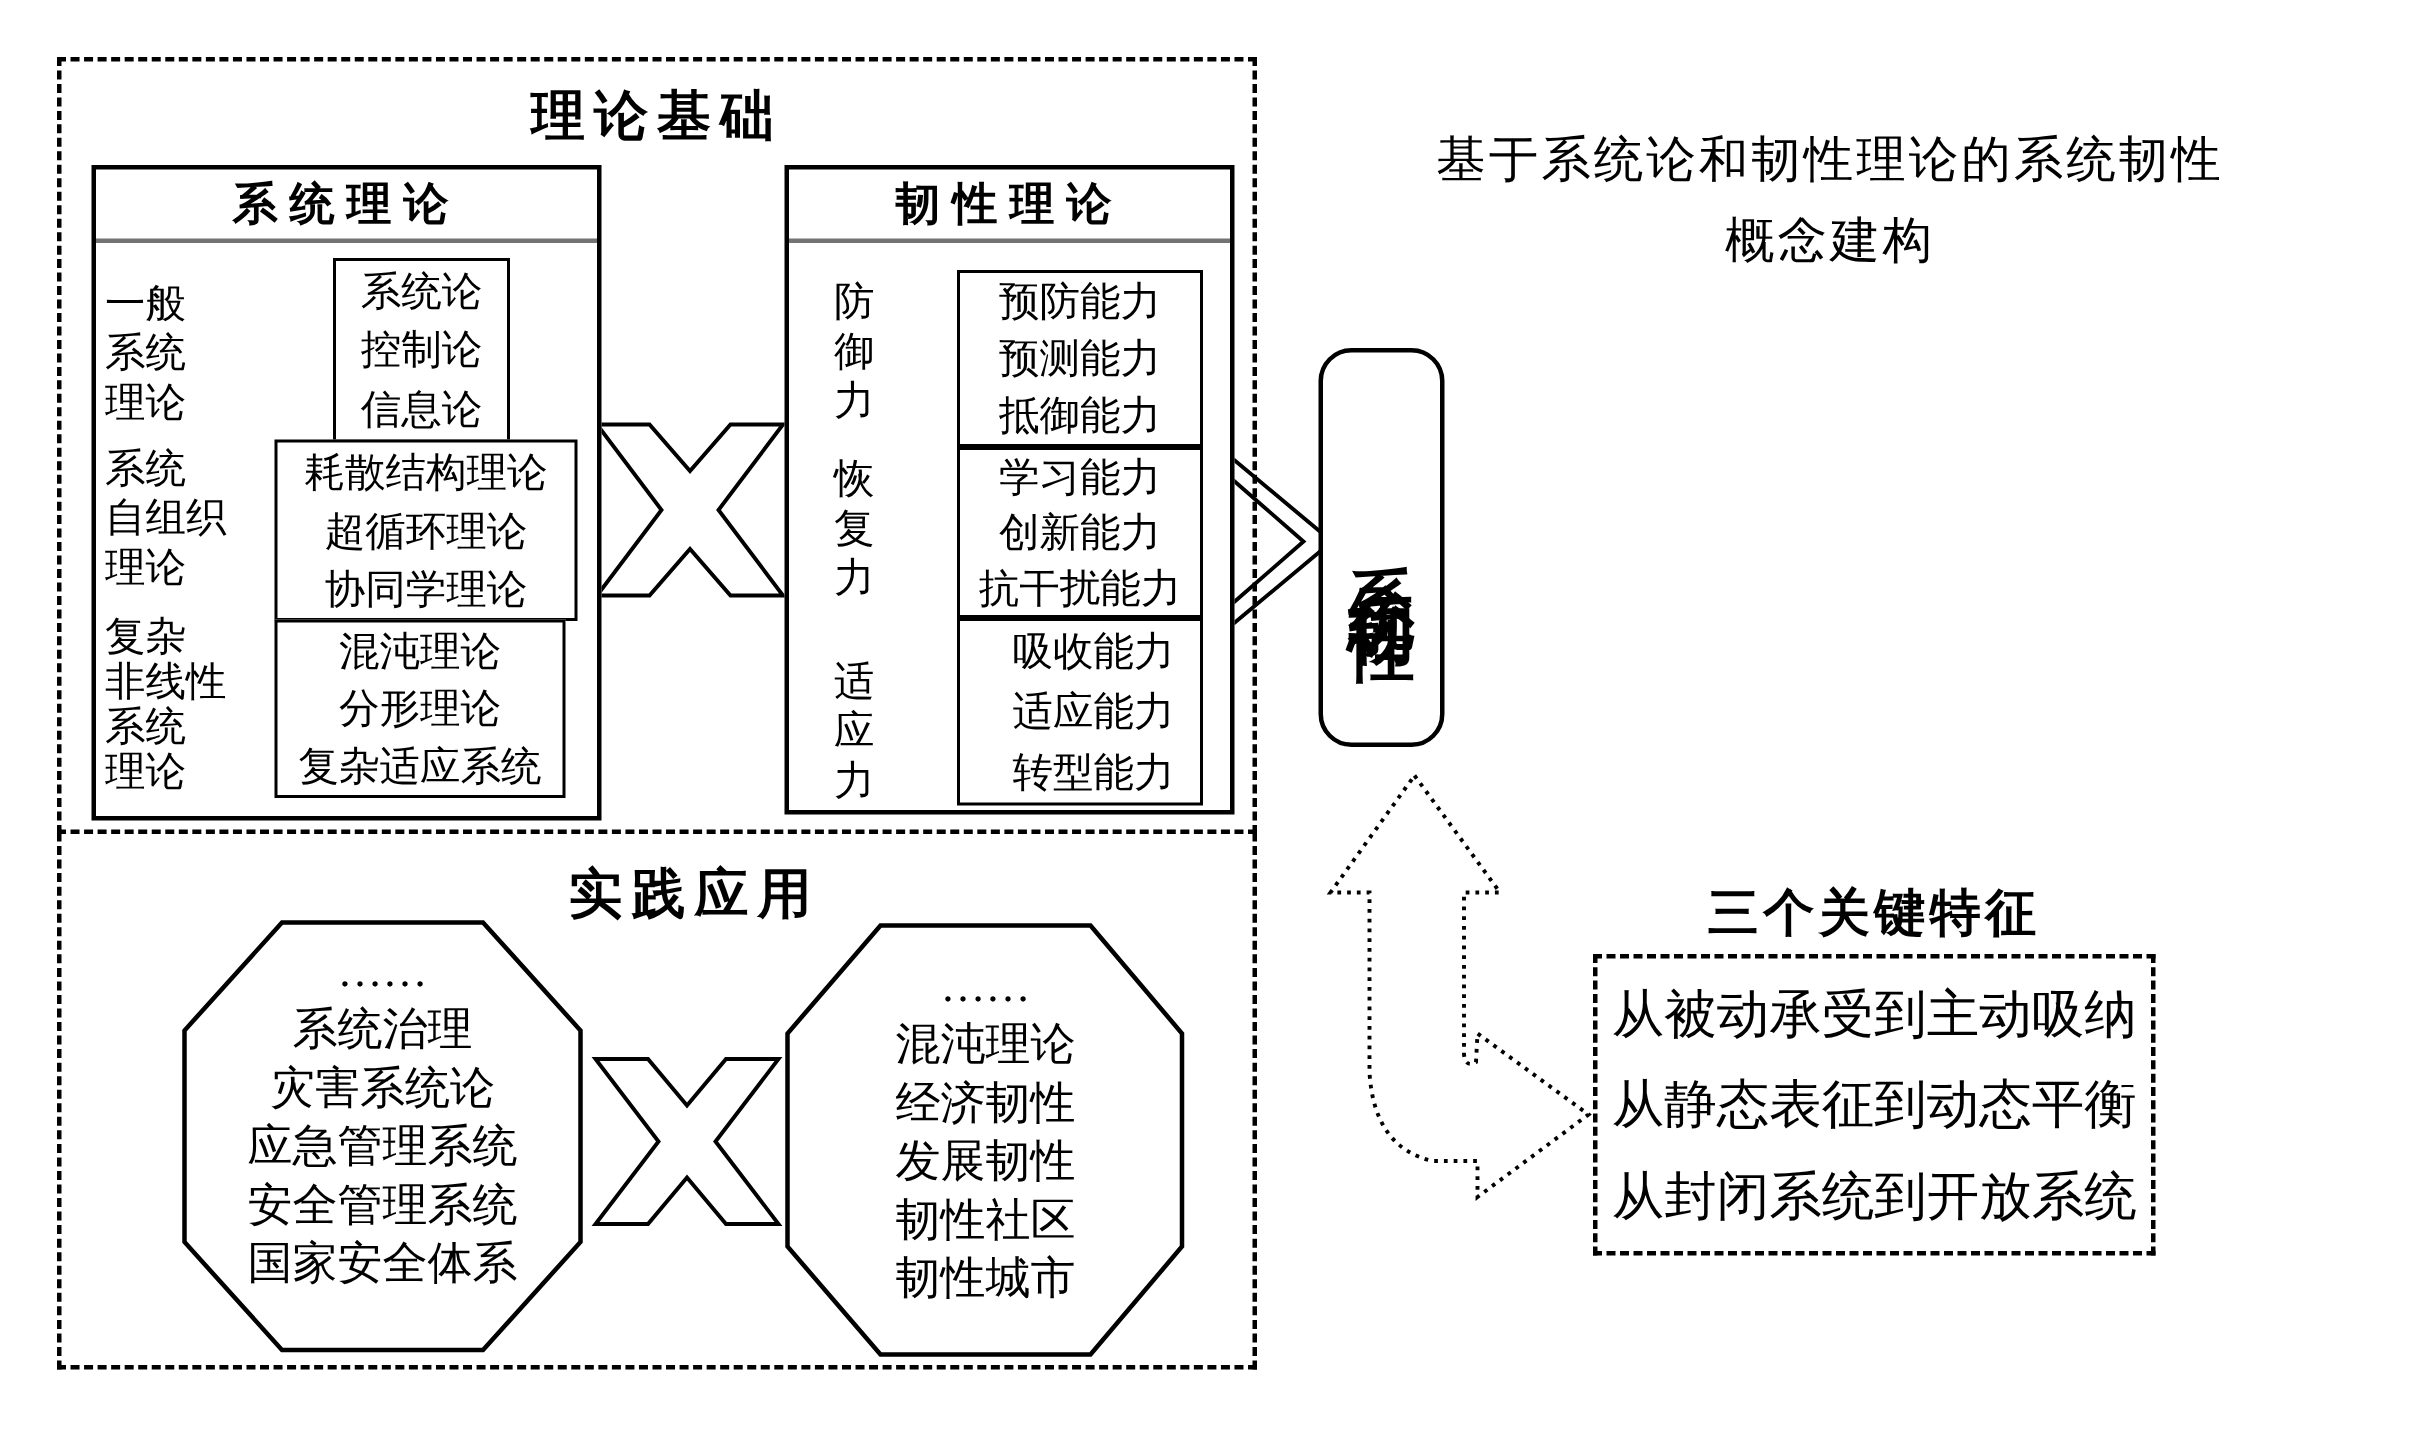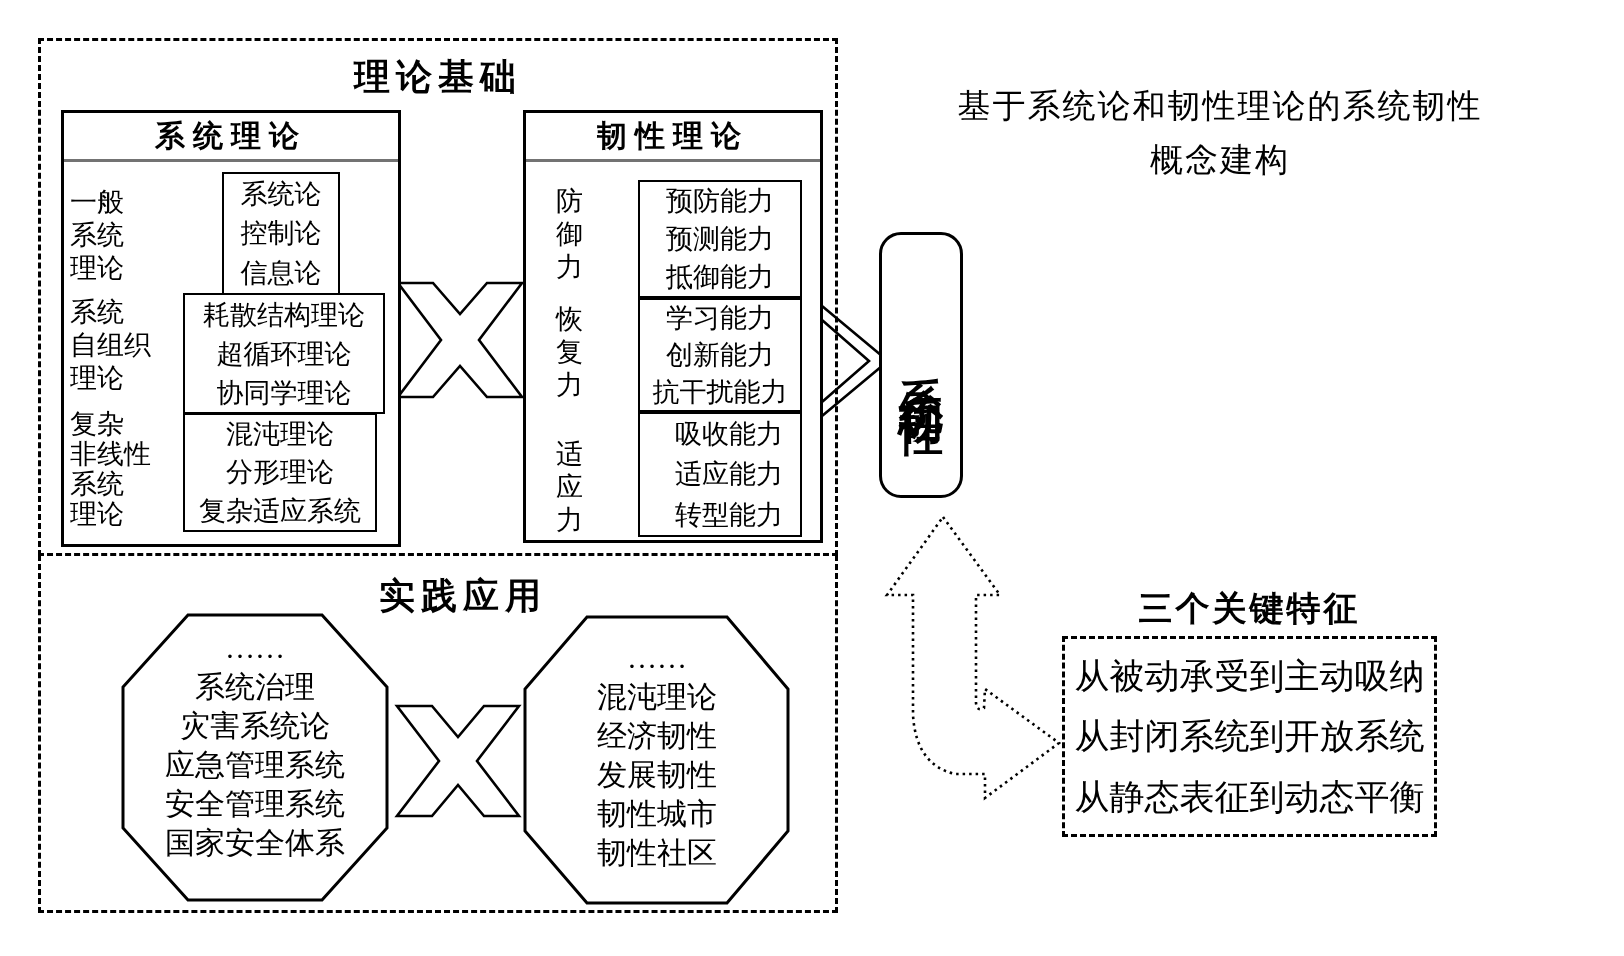--- a/index.html
+++ b/index.html
@@ -143,39 +143,39 @@
   <div class="abs center main-title" style="left:850px;top:138px;width:740px;">概念建构</div>
 
   <div class="abs round-box" style="left:879px;top:232px;width:84px;height:266px;">
     <div class="vtext">系统韧性</div>
   </div>
 
 
   <div class="abs center kf-title" style="left:1062px;top:586px;width:375px;">三个关键特征</div>
   <div class="abs dashed-box kf-box" style="left:1062px;top:636px;width:375px;height:201px;">
     <div class="nowrap">从被动承受到主动吸纳</div>
+    <div class="nowrap">从静态表征到动态平衡</div>
     <div class="nowrap">从封闭系统到开放系统</div>
-    <div class="nowrap">从静态表征到动态平衡</div>
   </div>
 
   <div class="abs dashed-box" style="left:38px;top:555px;width:800px;height:358px;border-top:none;"></div>
 
   <div class="abs center sec-title" style="left:288px;top:572px;width:350px;">实践应用</div>
 
   <div class="abs oct-list" style="left:135px;top:628px;width:240px;">
     <div>……</div>
     <div>系统治理</div>
     <div>灾害系统论</div>
     <div>应急管理系统</div>
     <div>安全管理系统</div>
     <div>国家安全体系</div>
   </div>
 
   <div class="abs oct-list" style="left:532px;top:638px;width:250px;">
     <div>……</div>
     <div>混沌理论</div>
     <div>经济韧性</div>
     <div>发展韧性</div>
+    <div>韧性社区</div>
     <div>韧性城市</div>
-    <div>韧性社区</div>
   </div>
 
 </div>
 
 </body></html>

